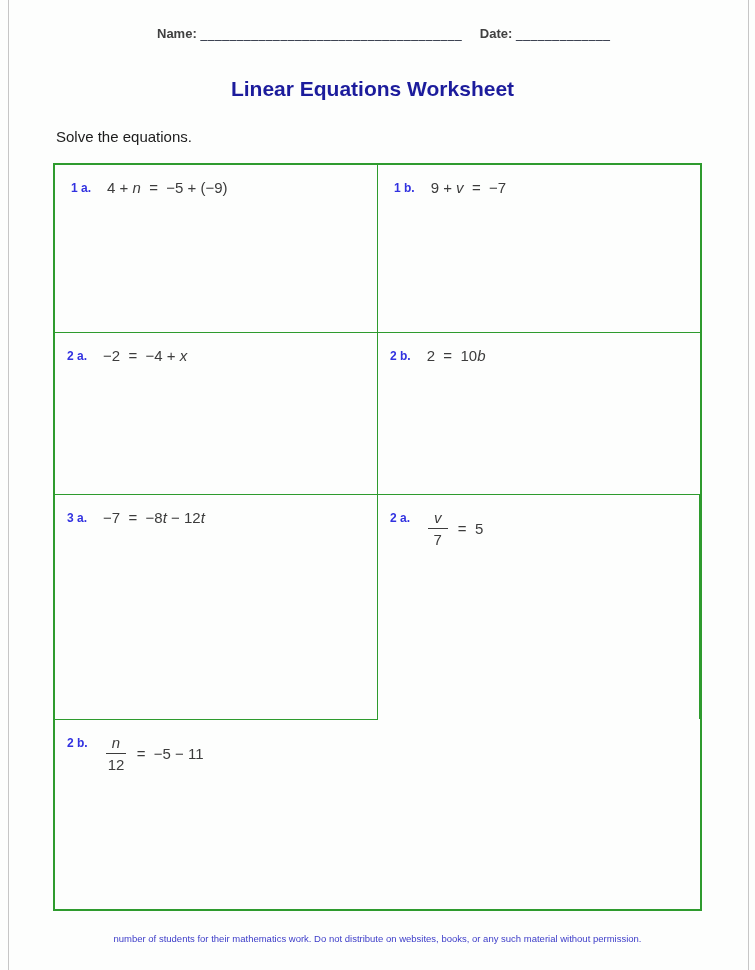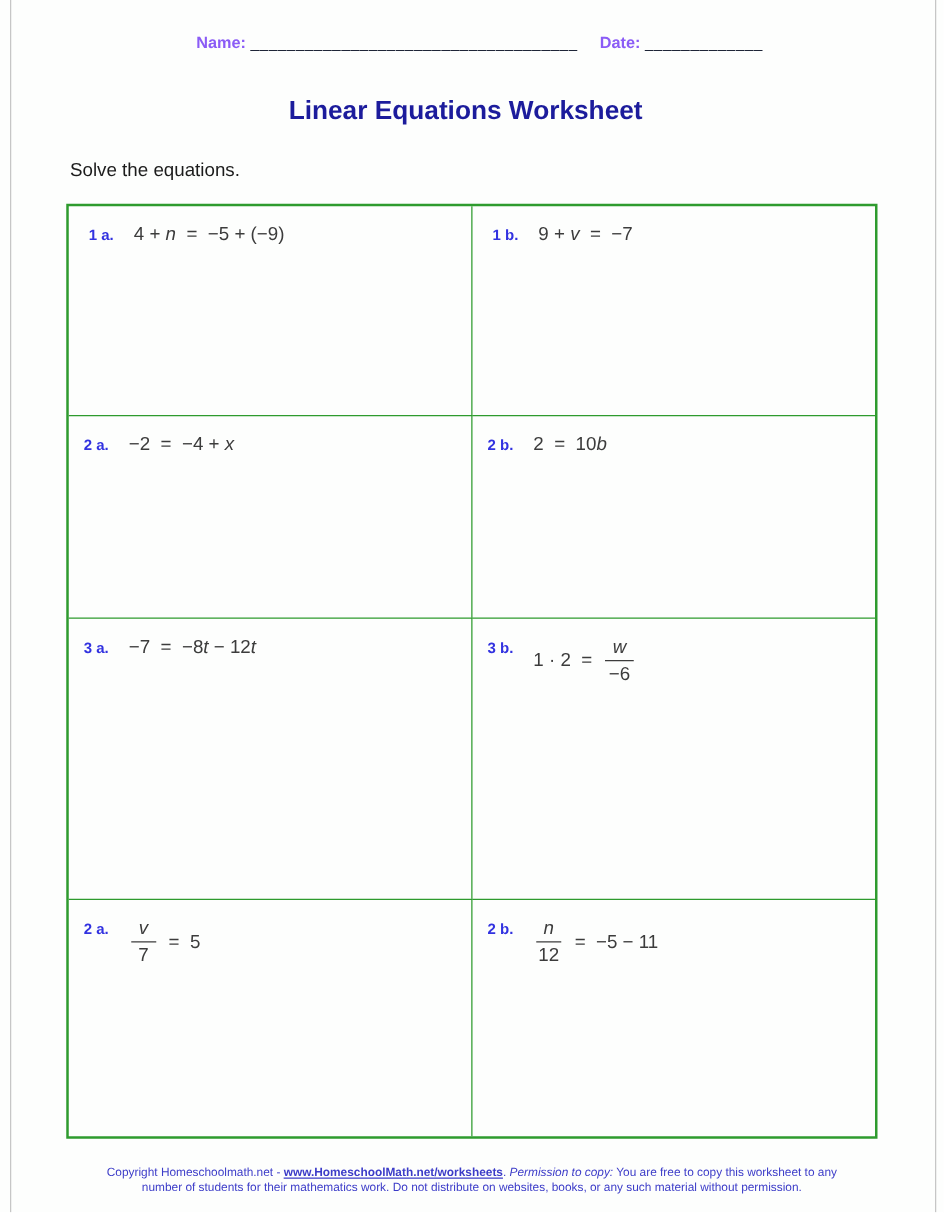--- a/index.html
+++ b/index.html
@@ -25,21 +25,21 @@
   .edge-right { left: 748px; }
 
   
   .header-row {
     position: absolute;
     top: 26px; left: 157px;
     font-size: 13px;
     color: #111;
     white-space: nowrap;
   }
-  .hdr-label { font-weight: bold; color: #8b5cf6; }
+  .hdr-label { font-weight: bold; color: #404040; }
   .hdr-line {
     color: #0f172a;
     letter-spacing: 0.6px;
     font-size: 12px;
   }
   .date-group { margin-left: 14px; }
 
   
   .page-title {
     position: absolute;
@@ -158,31 +158,26 @@
         <span class="equation"><span>−2  =  −4 + </span><span class="var">x</span></span>
       </div>
       <div class="cell row-next">
         <span class="prob-label">2 b.</span>
         <span class="equation"><span>2  =  10</span><span class="var">b</span></span>
       </div>
       <div class="cell col-a row-next">
         <span class="prob-label">3 a.</span>
         <span class="equation"><span>−7  =  −8</span><span class="var">t</span><span> − 12</span><span class="var">t</span></span>
       </div>
-      <div class="cell row-next">
-        <span class="prob-label">3 b.</span>
-        <span class="equation"><span>1 · 2  =  </span><span class="frac"><span class="num var">w</span><span class="den">−6</span></span></span>
-      </div>
       <div class="cell col-a row-next">
         <span class="prob-label">2 a.</span>
         <span class="equation"><span class="frac"><span class="num var">v</span><span class="den">7</span></span><span>  =  5</span></span>
       </div>
       <div class="cell row-next">
         <span class="prob-label">2 b.</span>
         <span class="equation"><span class="frac"><span class="num var">n</span><span class="den">12</span></span><span>  =  −5 − 11</span></span>
       </div>
     </div>
 
   <div class="footer">
-      <div><span class="">Copyright Homeschoolmath.net - </span><span class="seg-bold seg-underline link">www.HomeschoolMath.net/worksheets</span><span class="">.  </span><span class="seg-italic">Permission to copy:</span><span class=""> You are free to copy this worksheet to any</span></div>
       <div><span class="">number of students for their mathematics work. Do not distribute on websites, books, or any such material without permission.</span></div>
     </div>
 </div>
 
 </body></html>

